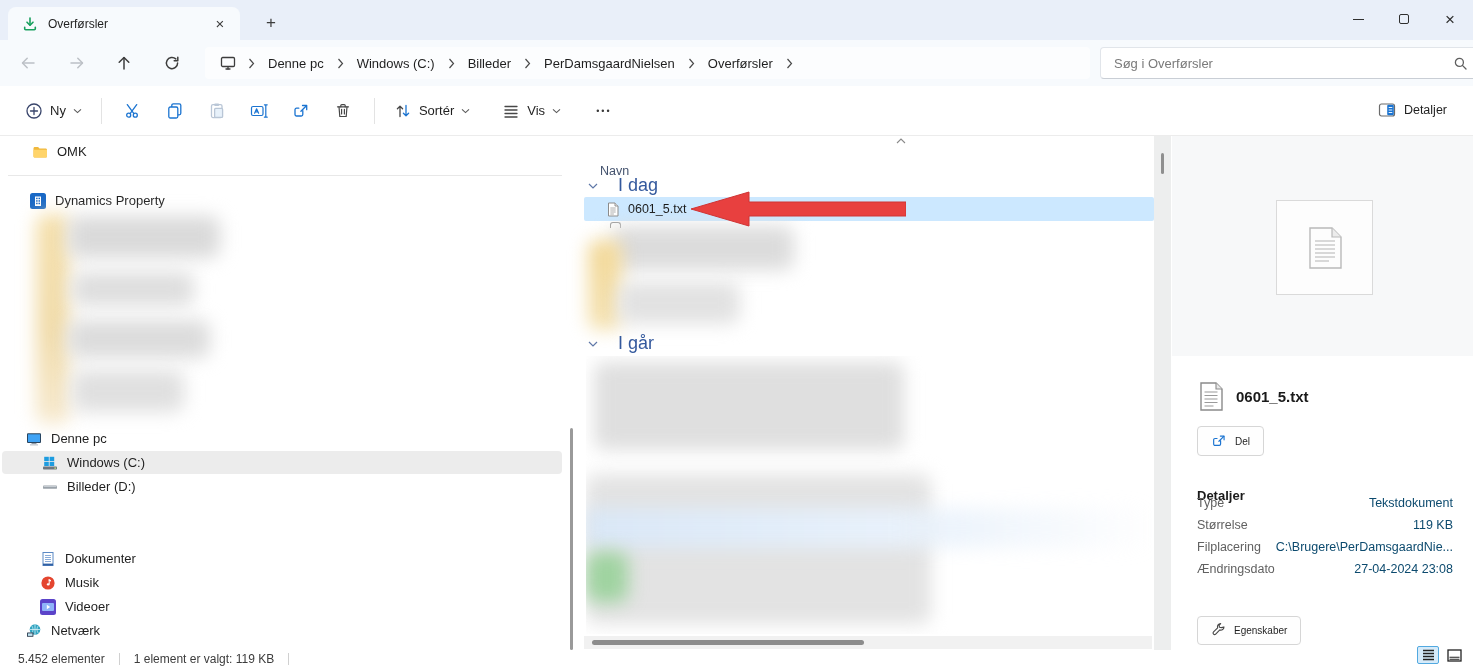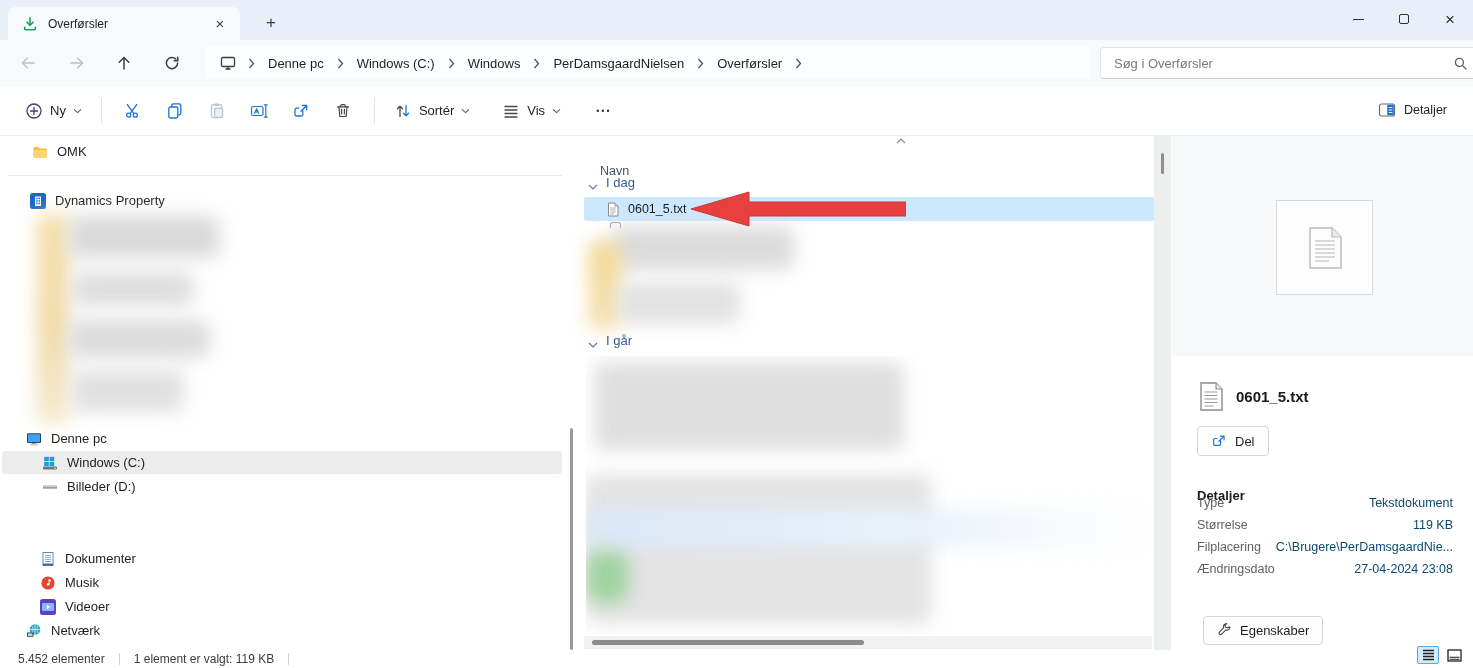--- a/index.html
+++ b/index.html
@@ -53,21 +53,21 @@
           gap:9px; font-size:13px; color:#1f1f1f; border-radius:4px; }
   .srow.sel { background:#ececec; }
   .ssep { position:absolute; left:8px; right:14px; top:39px; height:1px; background:#e8e8e8; }
   .sicon { width:16px; height:16px; display:flex; align-items:center; justify-content:center; flex:none; }
   .sb-thumb { position:absolute; left:570px; top:292px; width:3px; height:222px; background:#9a9a9a; border-radius:2px; }
 
   
   .filelist { position:absolute; left:576px; top:136px; width:596px; height:514px; background:#fff; }
   .colhdr { position:absolute; left:24px; top:9px; font-size:12.5px; color:#44536e;margin-top:19px; }
   .sortcaret { position:absolute; left:320px; top:2px; }
-  .group { position:absolute; display:flex; align-items:flex-end; gap:8px; font-size:13px; color:#34599d; }
+  .group { position:absolute; display:flex; align-items:center; gap:20px; font-size:18px; color:#34599d; }
   .selrow { position:absolute; left:8px; top:61px; width:570px; height:24px; background:#cce8ff;
             border-radius:2px; display:flex; align-items:center; }
   .selrow .fname { font-size:12.5px; color:#1a1a1a; margin-left:8px; }
   .partial-ic { position:absolute; left:34px; top:86px; width:11px; height:6px; border:1px solid #9a9a9a;
                 border-bottom:none; border-radius:3px 3px 0 0; }
   .gutter { position:absolute; left:578px; top:0; width:17px; height:514px; background:#edeeee; }
   .v-thumb { position:absolute; left:585px; top:17px; width:3px; height:21px; background:#8f8f8f; border-radius:2px; }
   .htrack { position:absolute; left:8px; top:500px; width:568px; height:13px; background:#f1f1f1; }
   .hthumb { position:absolute; left:16px; top:504px; width:272px; height:5px; background:#8c8c8c; border-radius:3px; }
   .arrow-annot { position:absolute; left:115px; top:54px; z-index:5; }
@@ -77,28 +77,28 @@
   .blob { position:absolute; filter:blur(9px); border-radius:10px; }
 
   
   .details { position:absolute; left:1172px; top:136px; width:301px; height:514px; background:#fff; }
   .d-top { position:absolute; left:0; top:0; width:301px; height:220px; background:#f7f8f9; }
   .preview { position:absolute; left:104px; top:64px; width:97px; height:95px; background:#fdfdfd;
              border:1px solid #dadada; display:flex; align-items:center; justify-content:center; }
   .d-name { position:absolute; left:64px; top:252px; font-size:15px; font-weight:bold; color:#1a1a1a; }
   .d-fileic { position:absolute; left:27px; top:246px; }
   .btn { display:inline-flex; align-items:center; gap:8px; border:1px solid #d6d6d6; background:#fefefe;
-         border-radius:4px; font-size:13px; color:#1f1f1f; padding:0 13px; height:30px; }
+         border-radius:4px; font-size:10px; color:#1f1f1f; padding:0 13px; height:30px; }
   .d-share { position:absolute; left:25px; top:290px; }
   .d-heading { position:absolute; left:25px; top:352px; font-size:13px; font-weight:bold; color:#1a1a1a; }
   .d-rows { position:absolute; left:25px; right:20px; top:356px; }
   .drow { display:flex; justify-content:space-between; height:22px; align-items:center; font-size:12.5px; }
   .dlabel { color:#616161; }
   .dvalue { color:#0c4a6e; text-align:right; }
-  .d-props { position:absolute; left:25px; top:480px; height:29px;margin-left:6px; }
+  .d-props { position:absolute; left:25px; top:480px; height:29px; }
 
   
   .statusbar { position:absolute; left:0; top:650px; width:1473px; height:18px; background:#fff;
                display:flex; align-items:center; padding-left:18px; gap:14px; font-size:12px; color:#3c3c3c; }
   .sep { width:1px; height:12px; background:#d0d0d0; }
   .view-toggles { position:absolute; right:8px; top:646px; display:flex; gap:4px; align-items:center; }
   .vt { width:22px; height:18px; display:flex; align-items:center; justify-content:center; border-radius:2px; }
   .vt.on { background:#d6ebfa; border:1px solid #52a9e0; }
 
   svg { display:block; }
@@ -178,21 +178,21 @@
           <svg width="7" height="11" viewBox="0 0 7 11" fill="none" stroke="#4a4a4a" stroke-width="1.2">
             <path d="M1.5 1 5.5 5.5 1.5 10"></path>
           </svg>
         </span>
       <span class="crumb">Windows (C:)</span>
       <span class="crumb-sep">
           <svg width="7" height="11" viewBox="0 0 7 11" fill="none" stroke="#4a4a4a" stroke-width="1.2">
             <path d="M1.5 1 5.5 5.5 1.5 10"></path>
           </svg>
         </span>
-      <span class="crumb">Windows</span>
+      <span class="crumb">Billeder</span>
       <span class="crumb-sep">
           <svg width="7" height="11" viewBox="0 0 7 11" fill="none" stroke="#4a4a4a" stroke-width="1.2">
             <path d="M1.5 1 5.5 5.5 1.5 10"></path>
           </svg>
         </span>
       <span class="crumb">PerDamsgaardNielsen</span>
       <span class="crumb-sep">
           <svg width="7" height="11" viewBox="0 0 7 11" fill="none" stroke="#4a4a4a" stroke-width="1.2">
             <path d="M1.5 1 5.5 5.5 1.5 10"></path>
           </svg>

